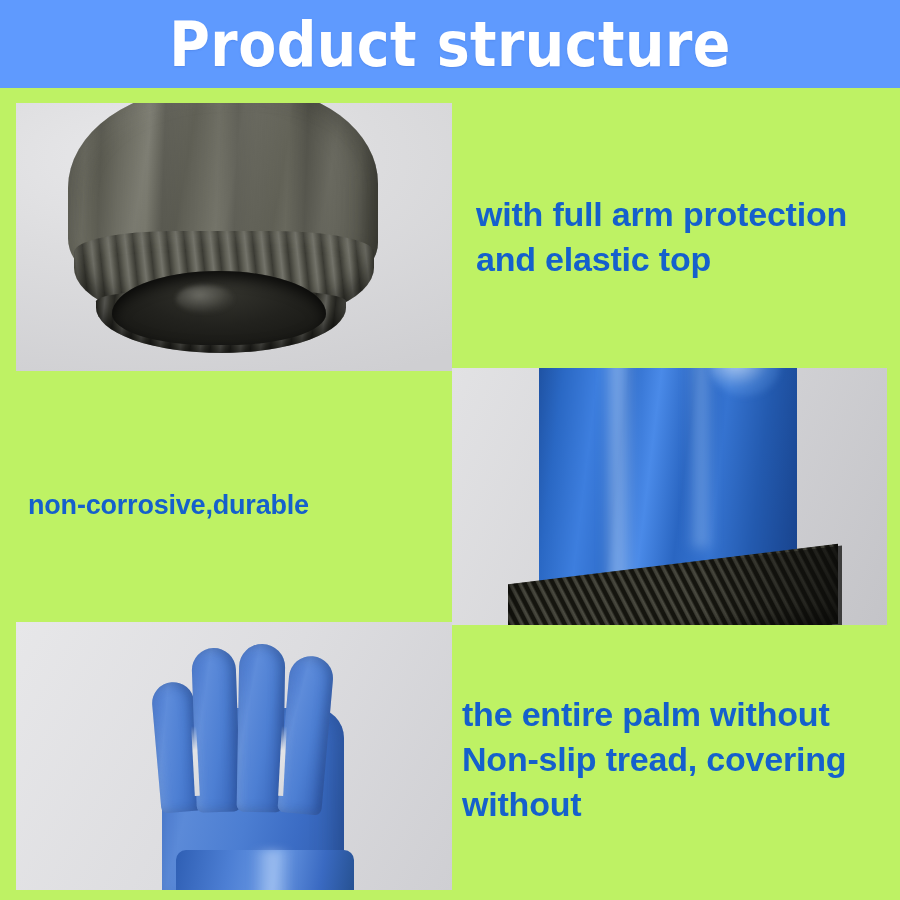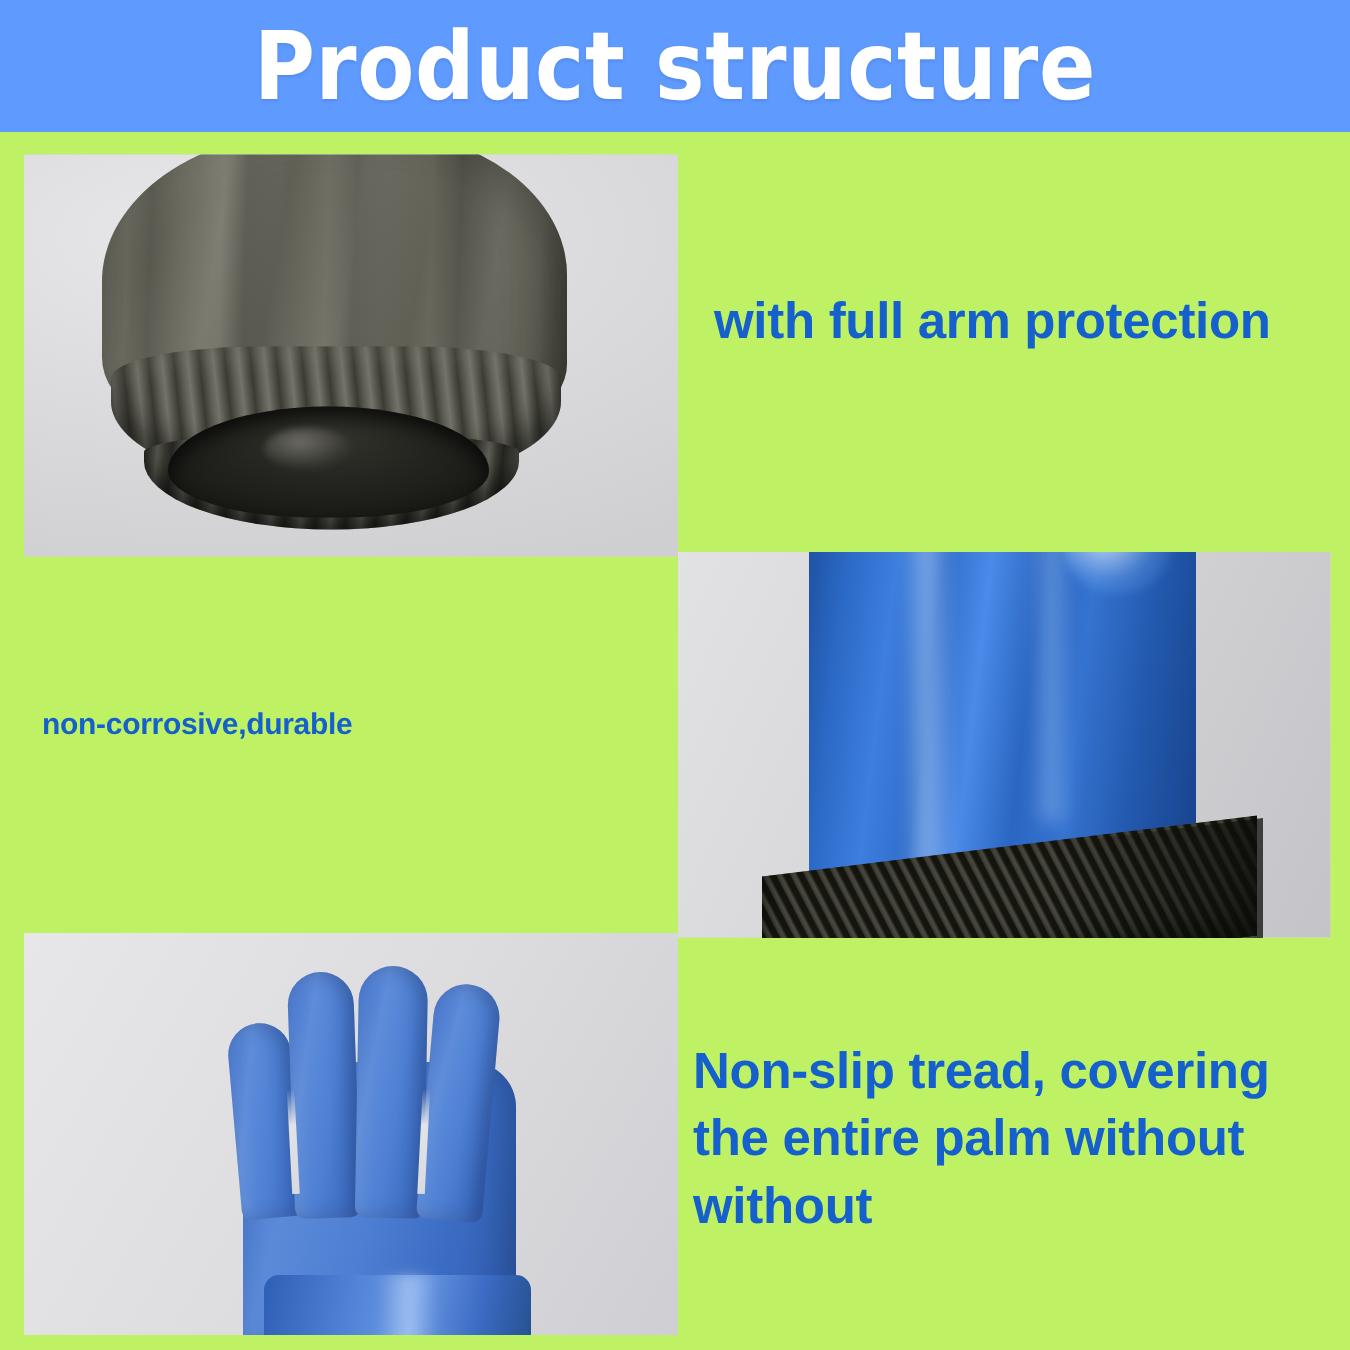--- a/index.html
+++ b/index.html
@@ -309,23 +309,23 @@
     line-height: 1.32;
     letter-spacing: -0.2px;
   }
   #caption-arm {
     left: 476px;
     top: 192px;
     width: 418px;
   }
   #caption-corrosive {
     left: 28px;
-    top: 470px;
+    top: 488px;
     width: 420px;
-    font-size: 20px;
+    font-size: 27px;
   }
   #caption-tread {
     left: 462px;
     top: 692px;
     width: 424px;
   }
 </style>
 </head>
 <body>
 
@@ -342,20 +342,21 @@
       <div class="folds"></div>
       <div class="elastic"></div>
       <div class="ruffle"></div>
       <div class="opening"></div>
       <div class="opening-hl"></div>
     </div>
   </div>
 
   <div class="caption" id="caption-arm">
     <div>with full arm protection</div>
+    <div>and elastic top</div>
   </div>
 
   <div class="caption" id="caption-corrosive">
     <div>non-corrosive,durable</div>
   </div>
 
   <div class="photo" id="photo-sleeve">
     <div class="scene">
       <div class="bg"></div>
       <div class="glove"></div>
@@ -376,18 +377,18 @@
       <div class="finger f3"></div>
       <div class="finger f4"></div>
       <div class="gap g1"></div>
       <div class="gap g2"></div>
       <div class="cuff"></div>
       <div class="cuff-sheen"></div>
     </div>
   </div>
 
   <div class="caption" id="caption-tread">
+    <div>the entire palm without</div>
     <div>Non-slip tread, covering</div>
-    <div>the entire palm without</div>
     <div>without</div>
   </div>
 
 </div>
 
 </body></html>

